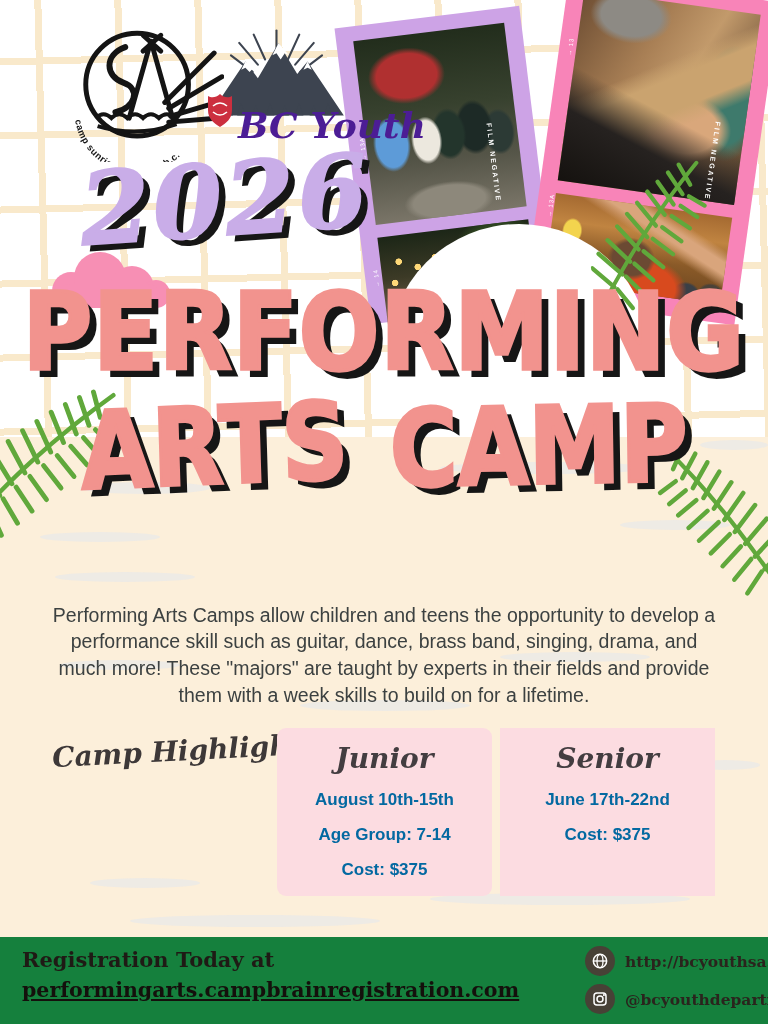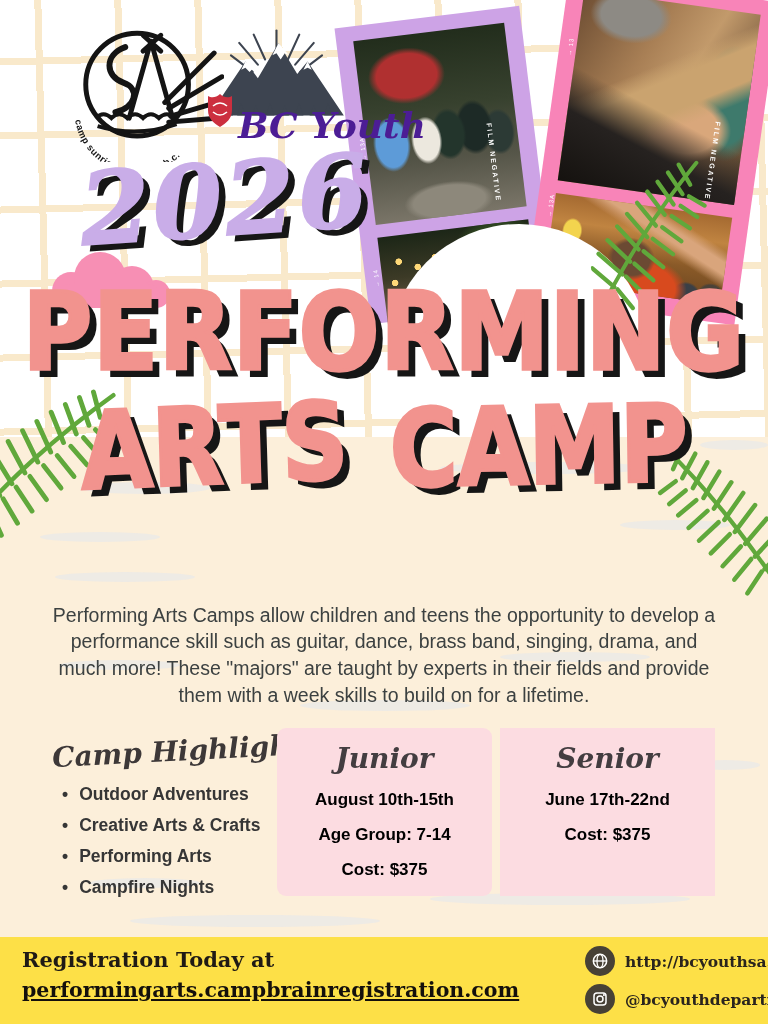--- a/index.html
+++ b/index.html
@@ -9,21 +9,21 @@
   
   .grid-bg{position:absolute;left:-40px;top:-40px;width:860px;height:540px;background-color:#fff;
     background-image:
       repeating-linear-gradient(90deg,#f9e9cb 0 7px,transparent 7px 80px),
       repeating-linear-gradient(0deg,#f9e9cb 0 7px,transparent 7px 74px);
     transform:rotate(-1.4deg);z-index:1;}
   .cream{position:absolute;left:0;top:437px;width:768px;height:500px;background:#fcefda;z-index:4;}
   .wave{position:absolute;background:#e4e7ec;border-radius:50%;opacity:.6;z-index:5;}
   .white-circle{position:absolute;left:388px;top:224px;width:262px;height:262px;border-radius:50%;
     background:#fff;z-index:3;}
-  .footer{position:absolute;left:0;top:937px;width:768px;height:87px;background:#fde047;z-index:12;}
+  .footer{position:absolute;left:0;top:937px;width:768px;height:87px;background:#15803d;z-index:12;}
 
   
   .strip{position:absolute;z-index:2;padding:15px 17px;box-sizing:border-box;}
   .strip-purple{left:352px;top:16px;width:186px;height:298px;background:#cda3e6;transform:rotate(-7deg);}
   .strip-pink{left:546px;top:-14px;width:212px;height:326px;background:#f884b8;transform:rotate(8deg);}
   .photo{width:100%;box-sizing:border-box;}
   .strip .photo + .photo{margin-top:13px;}
   .film-label{position:absolute;right:4px;top:50%;color:#fff;font-size:7px;font-weight:bold;
     letter-spacing:2px;transform:rotate(90deg);transform-origin:center;white-space:nowrap;}
   .film-marker{position:absolute;left:2px;color:#fff;font-size:6px;letter-spacing:1px;
@@ -99,21 +99,21 @@
     font-style:italic;font-weight:bold;font-size:28px;color:#3d3838;transform:rotate(-3deg);}
   .hl-list{position:absolute;left:62px;top:784px;z-index:9;list-style:none;margin:0;padding:0;}
   .hl-list li{font-size:17.5px;font-weight:bold;color:#363636;margin-bottom:10px;}
   .hl-list li::before{content:"•";margin-right:11px;}
   .card{position:absolute;top:728px;width:215px;height:168px;background:#fcdce1;z-index:9;
     text-align:center;box-sizing:border-box;}
   .card-junior{left:277px;border-radius:9px;}
   .card-senior{left:500px;text-align:center;}
   .card h3{margin:14px 0 0;font-family:"DejaVu Serif",serif;font-style:italic;font-weight:bold;
     font-size:28px;color:#433d40;}
-  .card p{margin:15px 0 0;font-size:17px;font-weight:bold;color:#000000;}
+  .card p{margin:15px 0 0;font-size:17px;font-weight:bold;color:#0369a1;}
 
   
   .reg1{position:absolute;left:22px;top:10px;font-family:"DejaVu Serif",serif;font-weight:bold;
     font-size:21px;color:#1f1a15;}
   .reg2{position:absolute;left:22px;top:41px;font-family:"DejaVu Serif",serif;font-weight:bold;
     font-size:20.5px;color:#14100c;text-decoration:underline;}
   .social-row{position:absolute;left:585px;display:flex;align-items:center;gap:10px;}
   .social-row.r1{top:9px;} .social-row.r2{top:47px;}
   .social-icon{width:30px;height:30px;border-radius:50%;background:#474136;display:flex;
     align-items:center;justify-content:center;flex:0 0 30px;}
@@ -259,26 +259,20 @@
 
   <div class="title title-line1">PERFORMING</div>
   <div class="title title-line2">
     <span class="w1">ARTS</span>
     <span class="w2">CAMP</span>
   </div>
 
   <p class="intro">Performing Arts Camps allow children and teens the opportunity to develop a performance skill such as guitar, dance, brass band, singing, drama, and much more! These "majors" are taught by experts in their fields and provide them with a week skills to build on for a lifetime.</p>
 
   <div class="hl-title">Camp Highlights:</div>
-  <ul class="hl-list">
-    <li>Outdoor Adventures</li>
-    <li>Creative Arts &amp; Crafts</li>
-    <li>Performing Arts</li>
-    <li>Campfire Nights</li>
-  </ul>
 
   <div class="card card-junior">
     <h3>Junior</h3>
     <p>August 10th-15th</p>
     <p>Age Group: 7-14</p>
     <p>Cost: $375</p>
   </div>
   <div class="card card-senior">
     <h3>Senior</h3>
     <p>June 17th-22nd</p>

